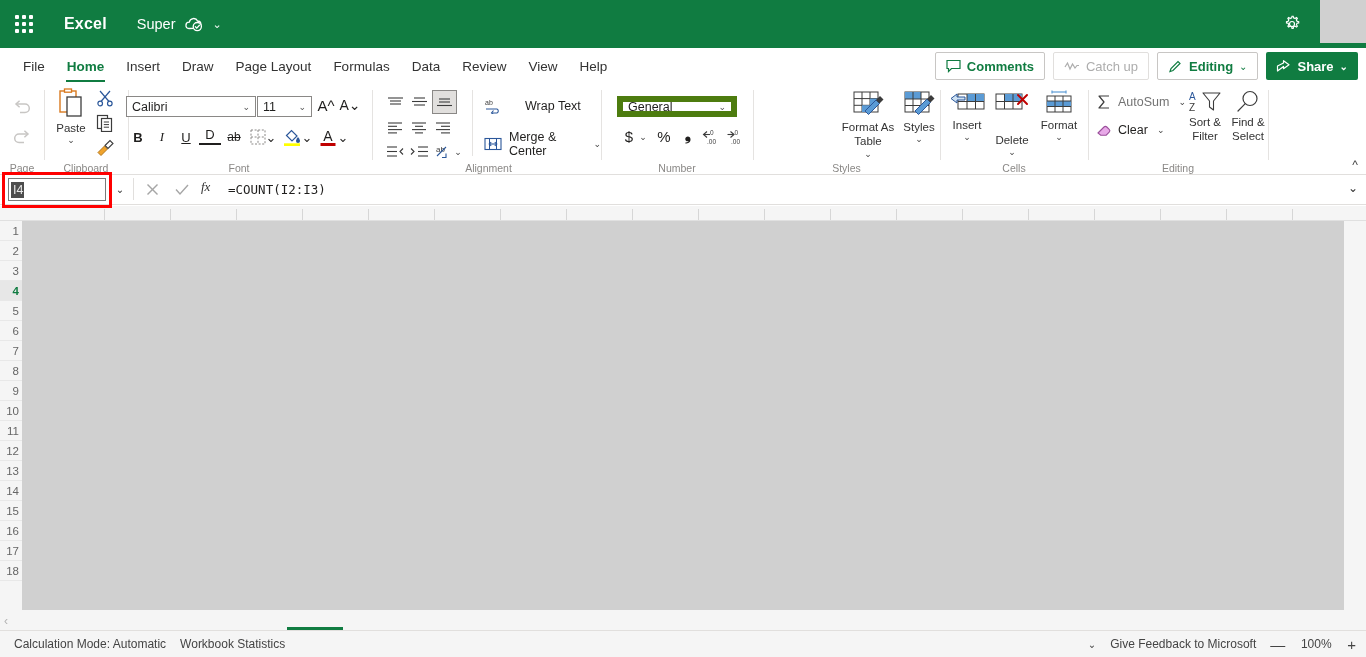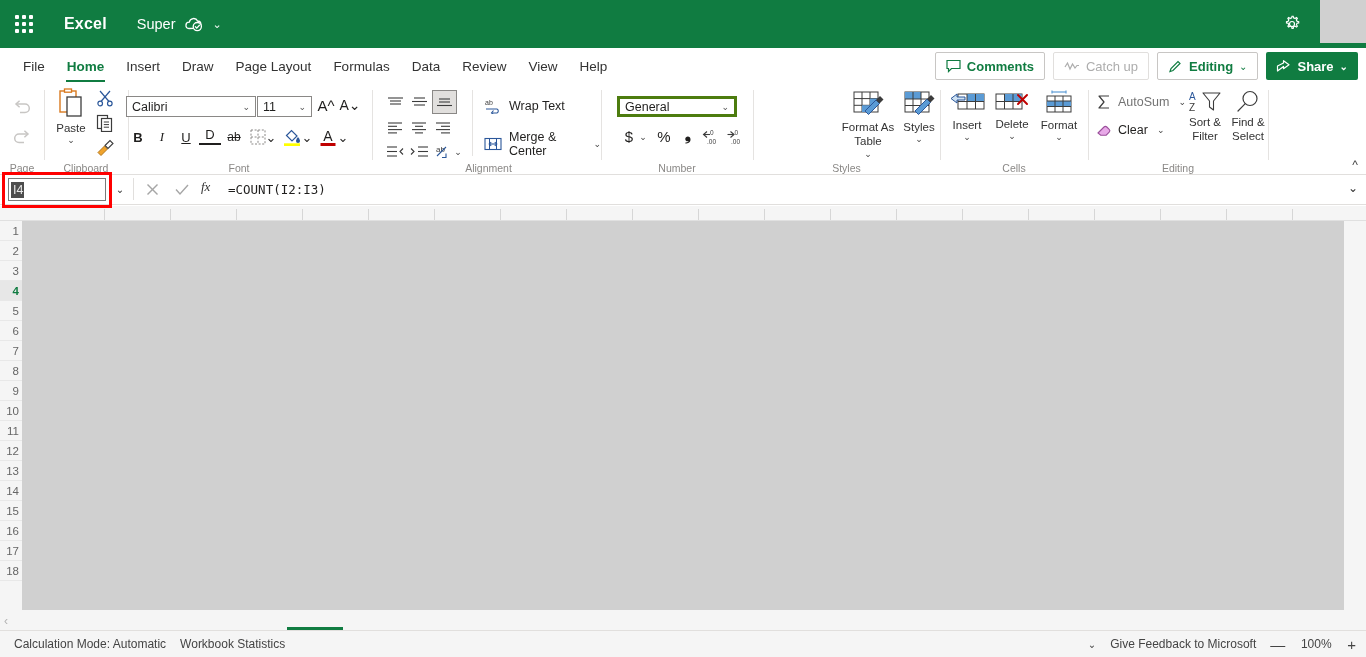--- a/index.html
+++ b/index.html
@@ -130,21 +130,21 @@
     cursor: pointer; font-size: 13px; color: #201f1e;
   }
 
   
   .align-grp { left: 376px; width: 225px; }
   .algicon { width: 22px; height: 20px; display:flex; align-items:center; justify-content:center; cursor:pointer; }
 
   
   .num-grp { left: 601px; width: 152px; }
   .numfmt {
-    width: 120px; height: 21px; border: 3px solid #4d7c0f; background: #fff;
+    width: 120px; height: 21px; border: 6px solid #4d7c0f; background: #fff;
     display: flex; align-items: center; padding-left: 5px; font-size: 12.5px; color: #201f1e;
     cursor: pointer; position: relative;
   }
 
   
   .sty-grp { left: 753px; width: 187px; }
 
   
   .cell-grp { left: 940px; width: 148px; }
 
@@ -559,21 +559,21 @@
             <text x="2" y="8" font-size="8" fill="#3c3c3c" font-family="Liberation Sans, sans-serif">ab</text>
             <path d="M3 12 l9-9" stroke="#2b579a" stroke-width="1.1"></path>
             <polyline points="8,13.5 12,13.5 12,9.5" fill="none" stroke="#2b579a" stroke-width="1.1"></polyline>
           </svg>
         </span>
       </div>
       <div class="algicon" style="position:absolute;left:76px;top:60px;width:12px;font-size:9px;color:#444">⌄</div>
 
       <div class="sep" style="left:96px;top:8px;height:66px"></div>
 
-      <div class="mini" style="position:absolute;left:108px;top:16px;gap:7px">
+      <div class="mini" style="position:absolute;left:108px;top:16px;gap:23px">
         <span>
           <svg width="18" height="16" viewBox="0 0 18 16">
             <text x="1" y="7" font-size="7" fill="#3c3c3c" font-family="Liberation Sans, sans-serif">ab</text>
             <path d="M2 11 h11 a2.2 2.2 0 0 1 0 4 h-5" fill="none" stroke="#2b579a" stroke-width="1.1"></path>
             <polyline points="9.5,12.5 7.5,15 9.5,16.5" fill="none" stroke="#2b579a" stroke-width="1.1"></polyline>
           </svg>
         </span>
         <span style="font-size:12.5px;color:#201f1e">Wrap Text</span>
       </div>
       <div class="mini" style="position:absolute;left:108px;top:48px;gap:7px">
@@ -697,21 +697,21 @@
               <line x1="10.5" y1="4" x2="10.5" y2="19"></line>
                 <line x1="19" y1="4" x2="19" y2="19"></line>
               <line x1="2" y1="11.5" x2="28" y2="11.5"></line>
             </g>
             <g stroke="#c00000" stroke-width="2" stroke-linecap="round">
               <line x1="24" y1="5" x2="33" y2="14"></line>
                 <line x1="33" y1="5" x2="24" y2="14"></line>
             </g>
           </svg>
         </span>
-        <span style="margin-top:2px">Delete</span>
+        <span style="margin-top:18px">Delete</span>
         <span class="cd">⌄</span>
       </div>
       <div class="rbtn" style="position:absolute;left:96px;top:8px;width:46px;text-align:center">
         <span>
           <svg width="36" height="26" viewBox="0 0 36 26">
             <line x1="11" y1="2" x2="25" y2="2" stroke="#5b9bd5" stroke-width="1.2"></line>
             <line x1="11" y1="0.5" x2="11" y2="3.5" stroke="#5b9bd5" stroke-width="1.2"></line>
             <line x1="25" y1="0.5" x2="25" y2="3.5" stroke="#5b9bd5" stroke-width="1.2"></line>
             <rect x="6" y="6" width="24" height="16" fill="#ffffff" stroke="#3c3c3c" stroke-width="1"></rect>
             <rect x="6" y="11" width="24" height="5.5" fill="#5b9bd5"></rect>

